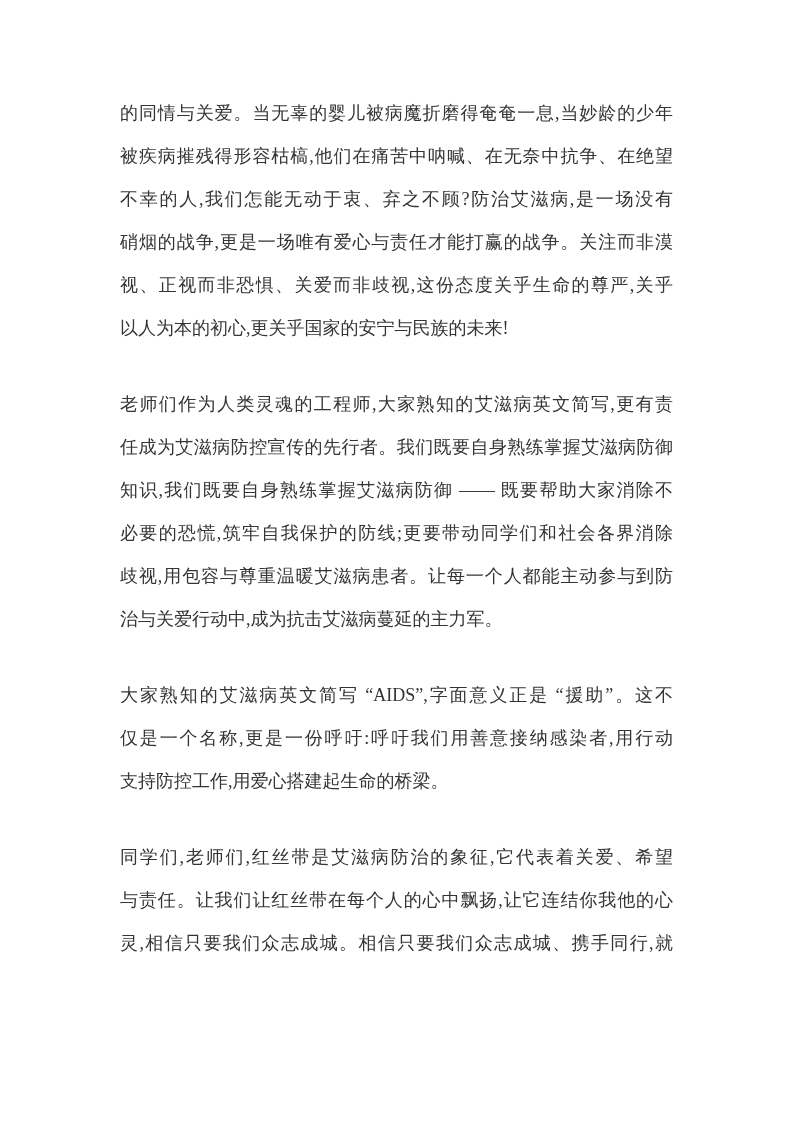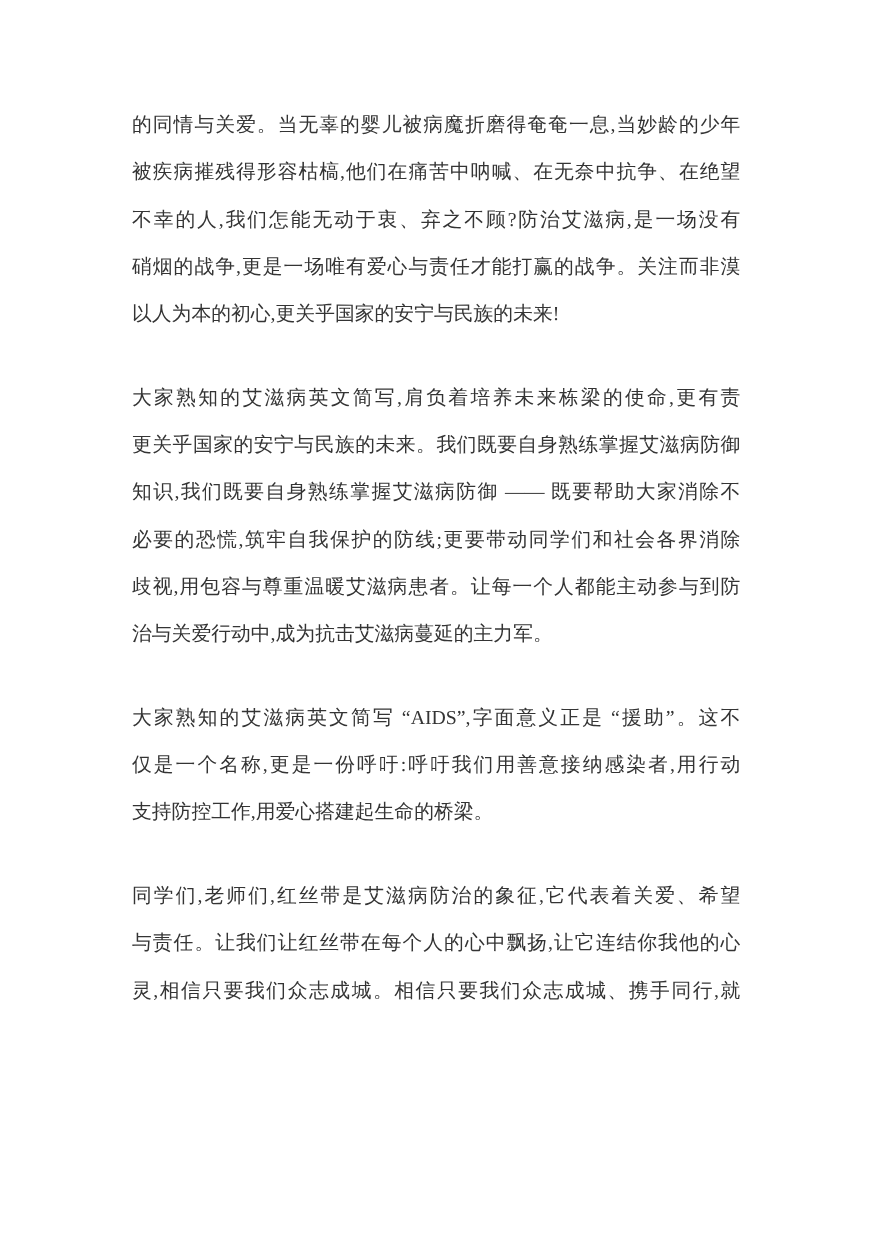--- a/index.html
+++ b/index.html
@@ -42,25 +42,26 @@
 </head>
 <body>
 
 <div class="page">
   <div class="content">
       <div class="para">
         <div class="line">的同情与关爱。当无辜的婴儿被病魔折磨得奄奄一息,当妙龄的少年</div>
         <div class="line">被疾病摧残得形容枯槁,他们在痛苦中呐喊、在无奈中抗争、在绝望</div>
         <div class="line">不幸的人,我们怎能无动于衷、弃之不顾?防治艾滋病,是一场没有</div>
         <div class="line">硝烟的战争,更是一场唯有爱心与责任才能打赢的战争。关注而非漠</div>
+        <div class="line">视、正视而非恐惧、关爱而非歧视,这份态度关乎生命的尊严,关乎</div>
         <div class="line short">以人为本的初心,更关乎国家的安宁与民族的未来!</div>
       </div>
       <div class="para">
-        <div class="line">大家熟知的艾滋病英文简写,肩负着培养未来栋梁的使命,更有责</div>
-        <div class="line">更关乎国家的安宁与民族的未来。我们既要自身熟练掌握艾滋病防御</div>
+        <div class="line">老师们作为人类灵魂的工程师,大家熟知的艾滋病英文简写,更有责</div>
+        <div class="line">任成为艾滋病防控宣传的先行者。我们既要自身熟练掌握艾滋病防御</div>
         <div class="line">知识,我们既要自身熟练掌握艾滋病防御 —— 既要帮助大家消除不</div>
         <div class="line">必要的恐慌,筑牢自我保护的防线;更要带动同学们和社会各界消除</div>
         <div class="line">歧视,用包容与尊重温暖艾滋病患者。让每一个人都能主动参与到防</div>
         <div class="line short">治与关爱行动中,成为抗击艾滋病蔓延的主力军。</div>
       </div>
       <div class="para">
         <div class="line">大家熟知的艾滋病英文简写 “AIDS”,字面意义正是 “援助”。这不</div>
         <div class="line">仅是一个名称,更是一份呼吁:呼吁我们用善意接纳感染者,用行动</div>
         <div class="line short">支持防控工作,用爱心搭建起生命的桥梁。</div>
       </div>

